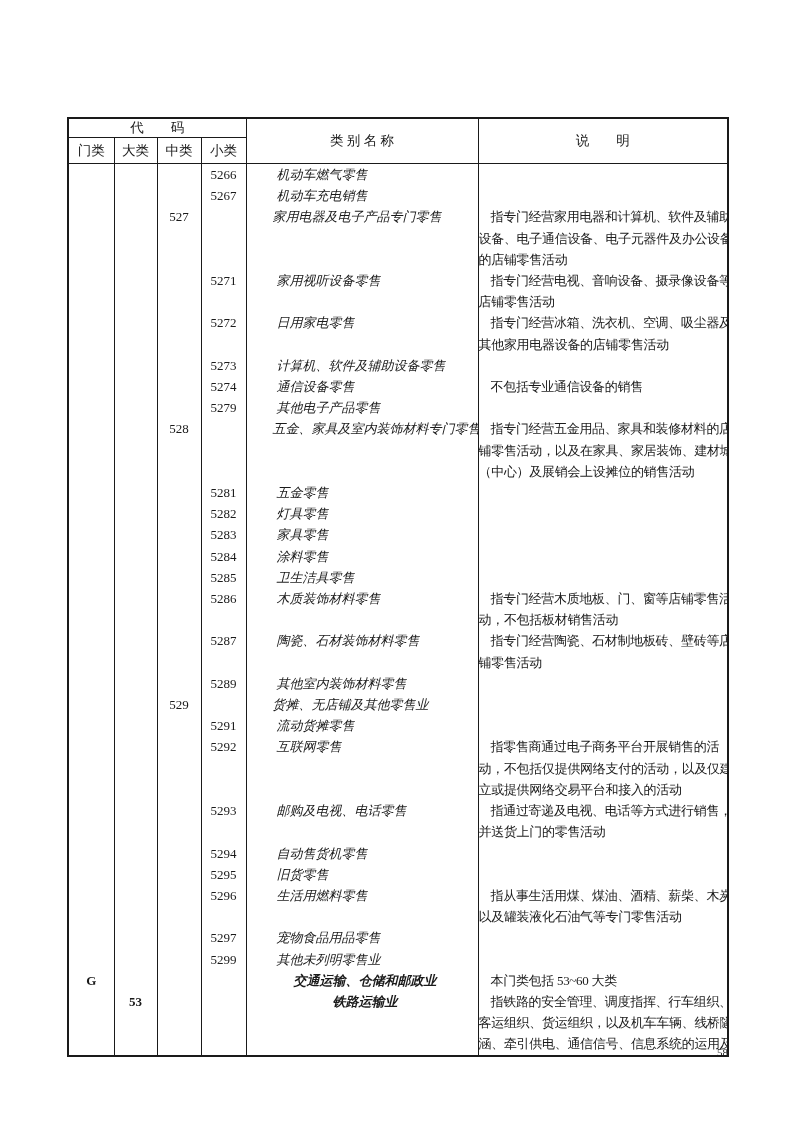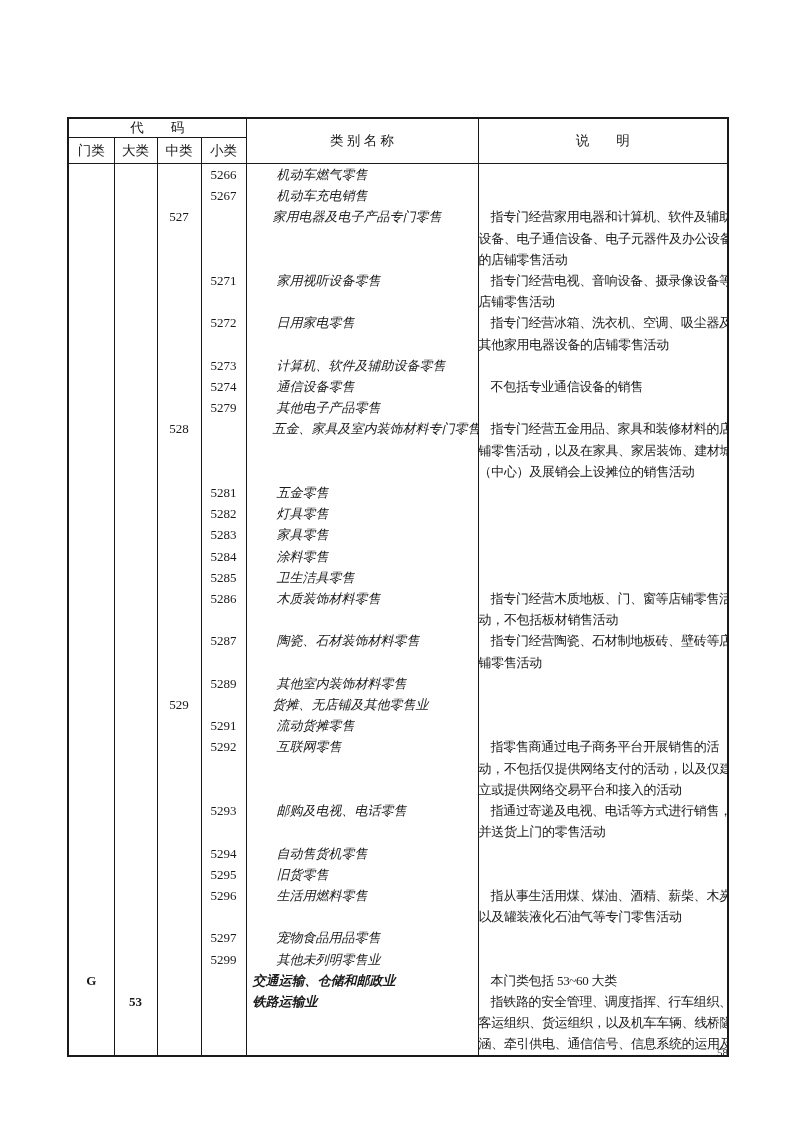--- a/index.html
+++ b/index.html
@@ -51,21 +51,21 @@
   td.code {
     text-align: center;
     font-size: 13px;
   }
   td.namecell {
     white-space: nowrap;
     overflow: hidden;
     font-size: 12.8px;
     font-style: italic;
   }
-  td.namecell.lvl0 { padding-left: 6px; }
+  td.namecell.lvl0 { padding-left: 6px; text-align: center; }
   td.namecell.lvl1 { padding-left: 26px; }
   td.namecell.lvl2 { padding-left: 30px; }
   td.desccell {
     padding-left: 4px;
     padding-right: 2px;
     font-size: 12px;
     letter-spacing: -0.3px;
   }
   td.desccell .line {
     white-space: nowrap;

